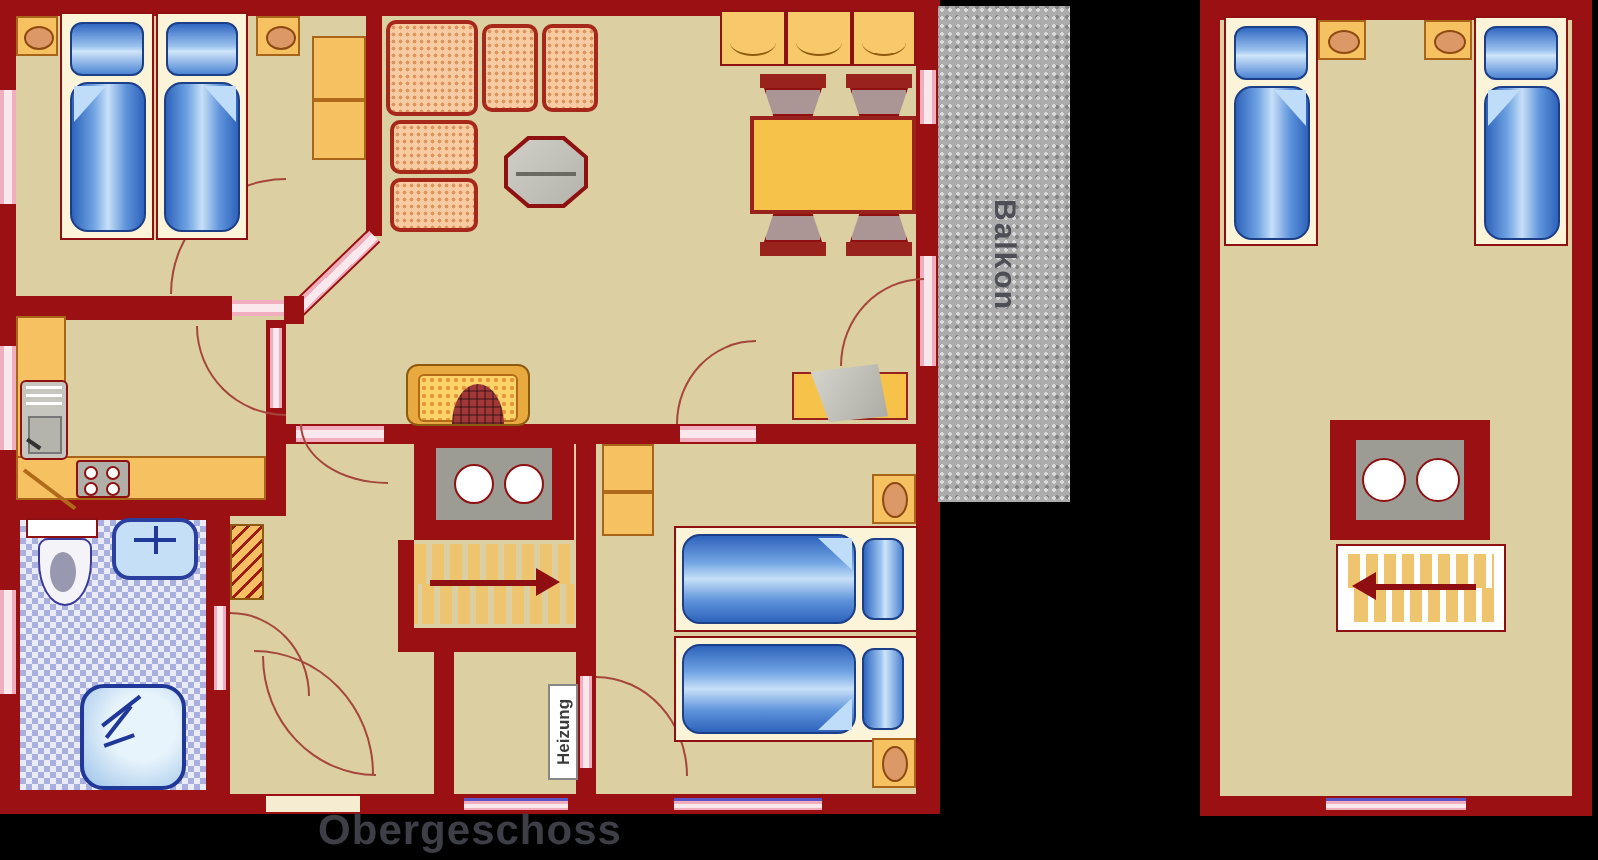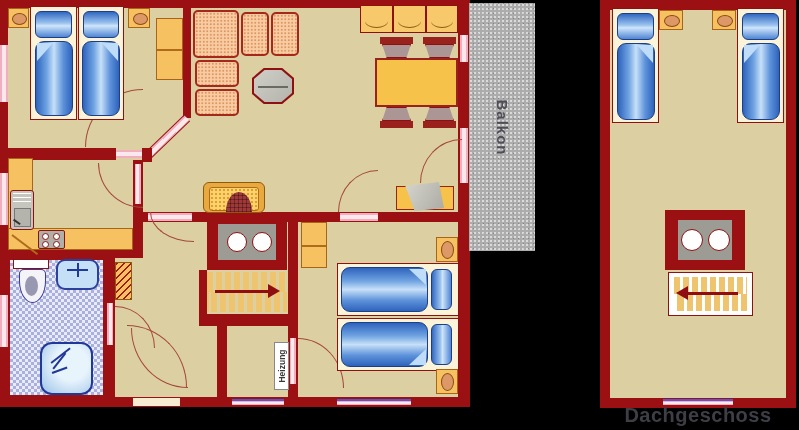--- a/index.html
+++ b/index.html
@@ -273,15 +273,15 @@
   <div class="circle" style="left:708px;top:229px;width:22px;height:22px;"></div>
   <div class="white" style="left:668px;top:272px;width:85px;height:44px;"></div>
   <div class="steps dg" style="left:674px;top:277px;width:73px;height:34px;">
     <div class="r" style="top:0;"></div>
       <div class="r r2"></div>
   </div>
   <div class="arrowline" style="left:686px;top:292px;width:52px;"></div>
   <div class="arrowhead" style="left:676px;top:286px;border-right:12px solid #8E0E12;"></div>
   <div class="winh" style="left:663px;top:399px;width:70px;height:6px;"></div>
 
-  <div class="floorlabel" style="left:600px;top:404px;width:196px;font-size:20px;">Dachgeschoss</div>
+  <div class="floorlabel" style="left:0;top:404px;width:470px;">Obergeschoss</div>
 
 </div>
 
 </body></html>

